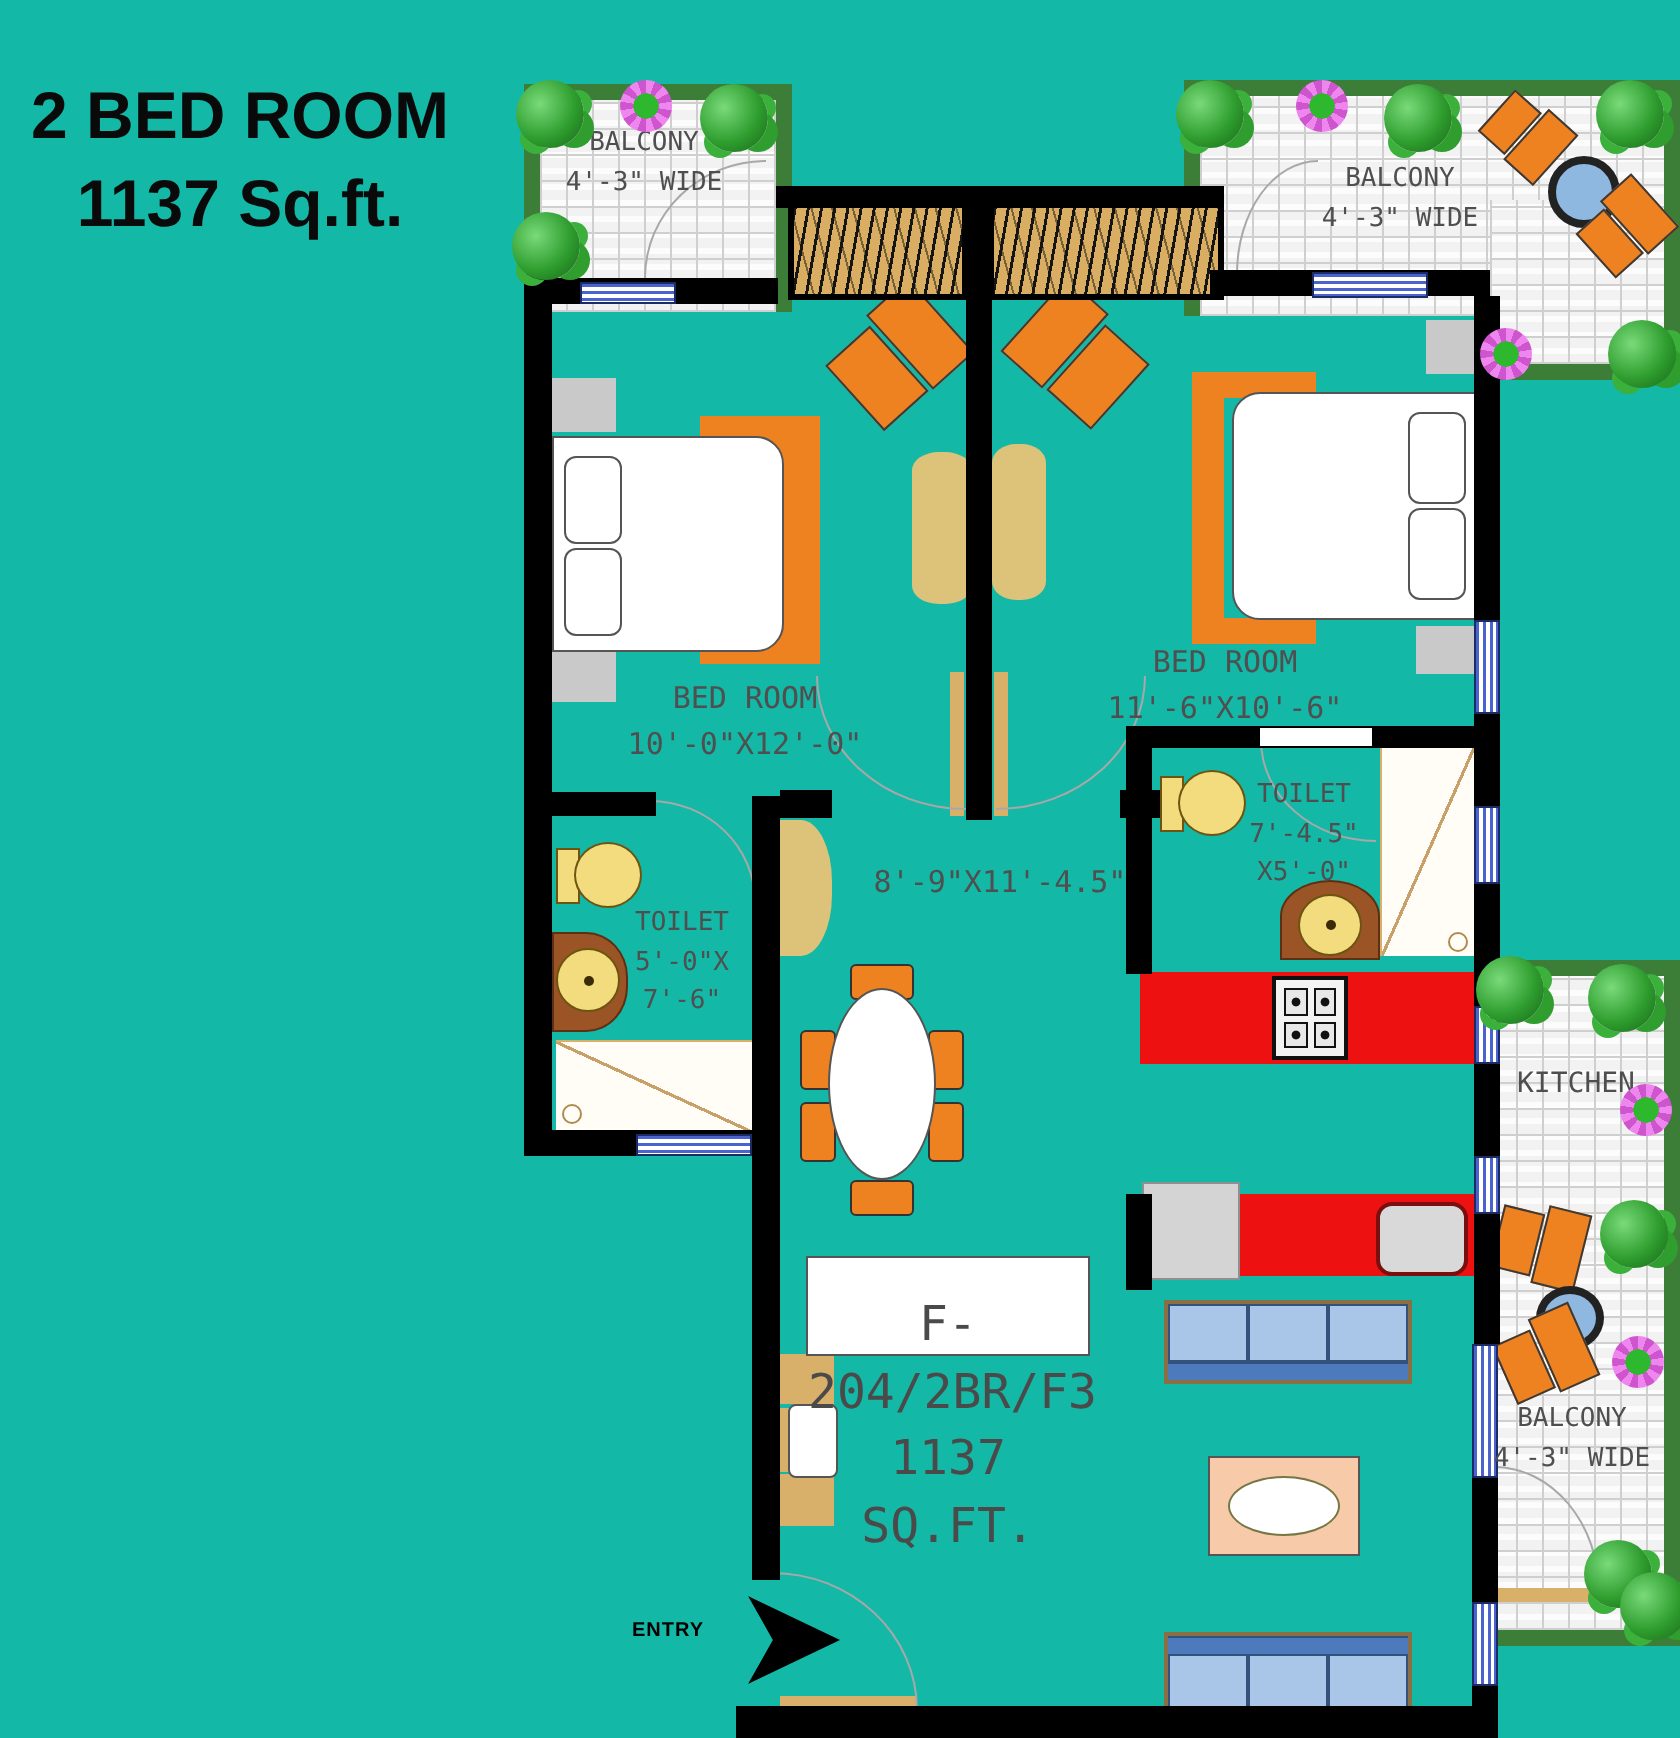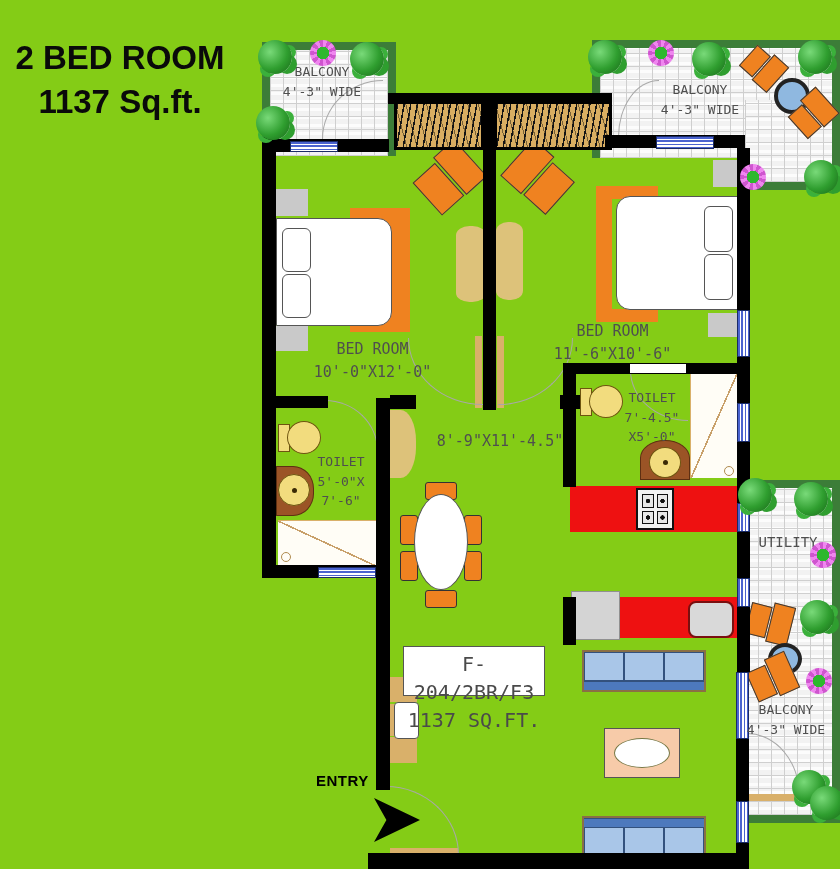--- a/index.html
+++ b/index.html
@@ -1,16 +1,16 @@
 <!DOCTYPE html>
 <html><head>
 <meta charset="utf-8">
 <style>
   html,body{margin:0;padding:0;background:#fff;}
-  #plan{position:relative;width:840px;height:869px;background:#84cc16;overflow:hidden;
+  #plan{position:relative;width:840px;height:869px;background:#14b8a6;overflow:hidden;
         font-family:"Liberation Sans",sans-serif;}
   .abs{position:absolute;}
   .wall{position:absolute;background:#000;z-index:30;}
   .grayblk{position:absolute;background:#c9c9c9;z-index:8;}
   .cad{position:absolute;font-family:"DejaVu Sans Mono",monospace;color:#4f4f4f;
        text-align:center;white-space:nowrap;z-index:40;line-height:1.5;}
   .boldlbl{position:absolute;font-family:"Liberation Sans",sans-serif;font-weight:bold;color:#000;z-index:40;}
   
   .paving{position:absolute;background-color:#f2f2f2;z-index:1;
     background-image:repeating-linear-gradient(0deg,#cfcfcf 0 1px,transparent 1px 13px),
@@ -107,21 +107,21 @@
     <div class="p2" style="left:19px;top:0;width:18px;height:32px;"></div>
   </div>
   <div class="rtable" style="left:774px;top:78px;width:28px;height:28px;"></div>
   <div class="lounge" style="left:792px;top:96px;width:40px;height:36px;transform:rotate(-42deg);">
     <div class="p1" style="left:0;top:4px;width:17px;height:28px;"></div>
     <div class="p2" style="left:20px;top:0;width:19px;height:34px;"></div>
   </div>
 
   <div class="paving gb-t gb-r gb-b" style="left:745px;top:480px;width:87px;height:327px;"></div>
   <div class="cad" style="left:752px;top:532px;width:72px;font-size:14px;">
-    <div>UTILITY</div>
+    <div>KITCHEN</div>
   </div>
   <div class="cad" style="left:736px;top:700px;width:100px;font-size:13px;">
     <div>BALCONY</div>
     <div>4'-3" WIDE</div>
   </div>
   <div class="lounge" style="left:748px;top:602px;width:44px;height:40px;transform:rotate(14deg);">
     <div class="p1" style="left:0;top:5px;width:19px;height:30px;"></div>
     <div class="p2" style="left:22px;top:0;width:20px;height:38px;"></div>
   </div>
   <div class="rtable" style="left:768px;top:643px;width:26px;height:24px;"></div>
@@ -216,21 +216,21 @@
   <div class="stove" style="left:636px;top:488px;width:38px;height:42px;">
     <div class="burner"></div>
     <div class="burner"></div>
     <div class="burner"></div>
     <div class="burner"></div>
   </div>
   <div class="redc" style="left:618px;top:597px;width:120px;height:41px;"></div>
   <div class="sink" style="left:688px;top:601px;width:42px;height:33px;"></div>
   <div class="fridge" style="left:571px;top:591px;width:47px;height:47px;"></div>
 
-  <div class="unitbox" style="left:403px;top:646px;width:142px;height:50px;font-size:20px;line-height:1.4;padding-top:3px;box-sizing:border-box;">
+  <div class="unitbox" style="left:403px;top:628px;width:142px;height:50px;font-size:24px;line-height:1.4;padding-top:17px;box-sizing:border-box;">
     <div>F-204/2BR/F3</div>
     <div>1137 SQ.FT.</div>
   </div>
   <div class="sofa" style="left:582px;top:650px;width:120px;height:38px;">
     <div class="seats">
         <div></div>
         <div></div>
         <div></div>
       </div>
     <div class="band"></div>
@@ -245,21 +245,21 @@
         <div></div>
       </div>
     <div class="band"></div>
   </div>
 
   <div class="abs tan" style="left:389px;top:677px;width:28px;height:25px;z-index:9;"></div>
   <div class="abs tan" style="left:389px;top:737px;width:28px;height:26px;z-index:9;"></div>
   <div class="abs tan" style="left:389px;top:704px;width:17px;height:32px;z-index:9;"></div>
   <div class="tv" style="left:394px;top:702px;width:23px;height:35px;"></div>
 
-  <div class="boldlbl" style="left:316px;top:772px;font-size:15px;letter-spacing:0.5px;">ENTRY</div>
+  <div class="boldlbl" style="left:316px;top:810px;font-size:10px;letter-spacing:0.5px;">ENTRY</div>
   <div class="entry-arrow" style="left:374px;top:798px;width:46px;height:44px;"></div>
   <div class="arc arc-tr" style="left:386px;top:786px;width:72px;height:68px;"></div>
   <div class="abs tan" style="left:390px;top:848px;width:68px;height:6px;z-index:9;"></div>
 
   <div class="wall" style="left:262px;top:137px;width:14px;height:441px;"></div>
   <div class="wall" style="left:262px;top:565px;width:128px;height:13px;"></div>
   <div class="wall" style="left:376px;top:398px;width:14px;height:392px;"></div>
   <div class="wall" style="left:368px;top:853px;width:380px;height:16px;"></div>
   <div class="wall" style="left:388px;top:93px;width:224px;height:11px;"></div>
   <div class="wall" style="left:483px;top:98px;width:13px;height:312px;"></div>

